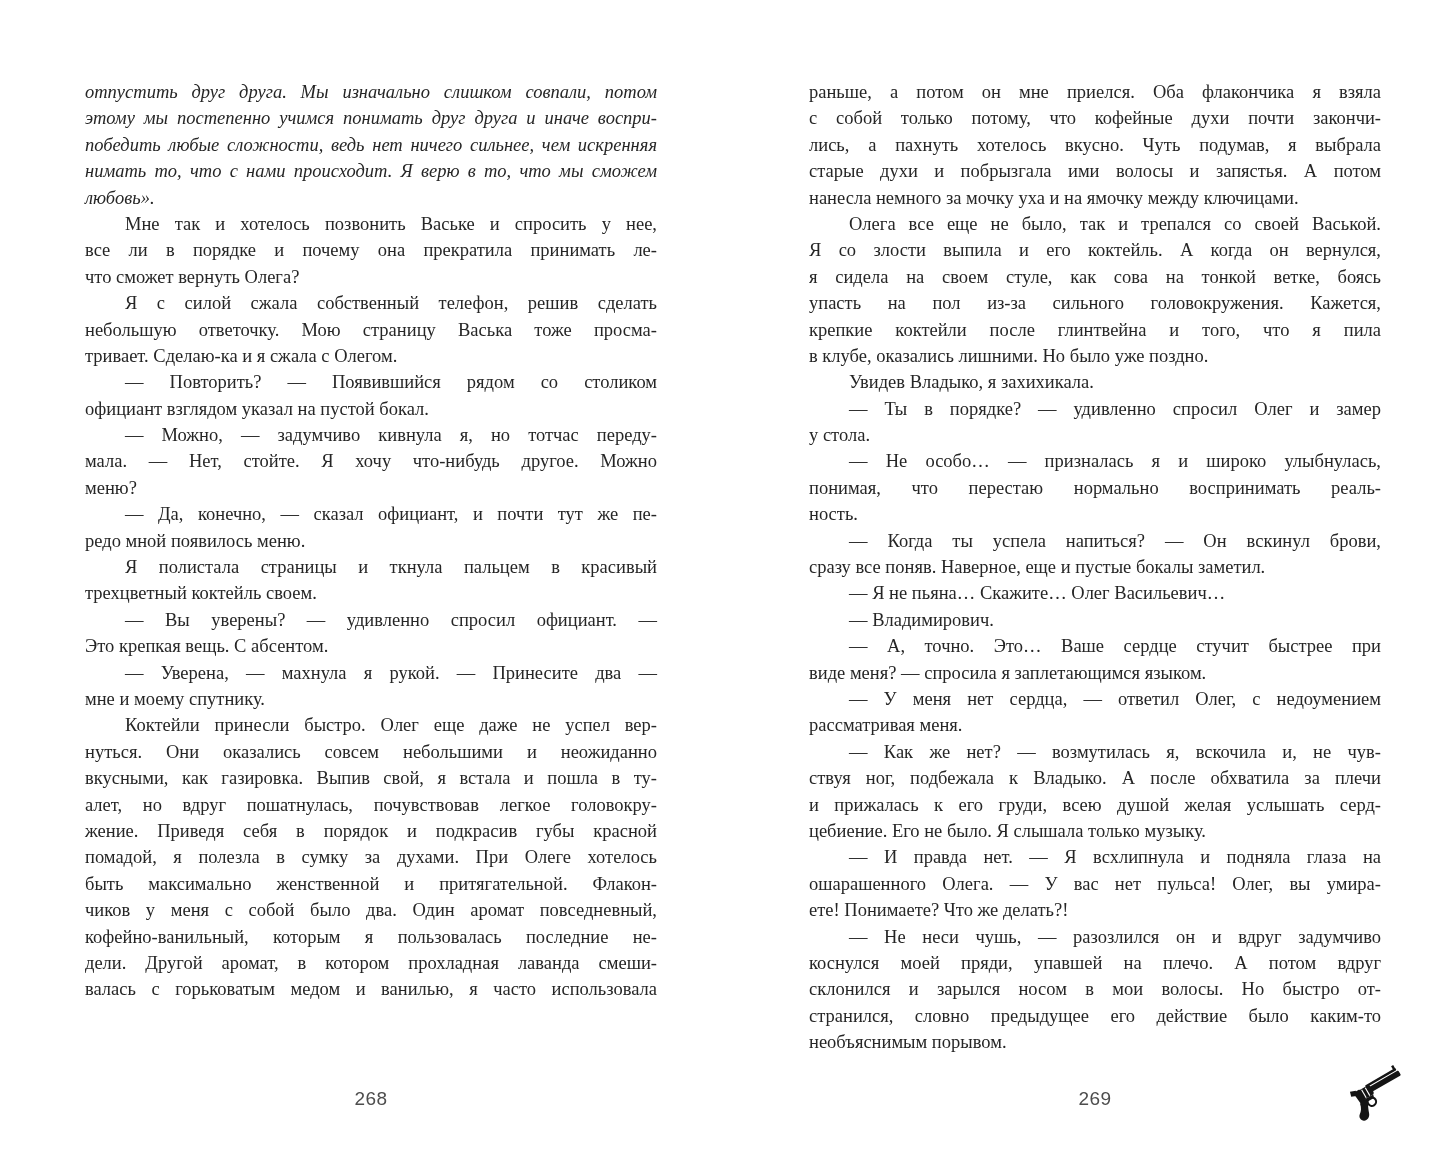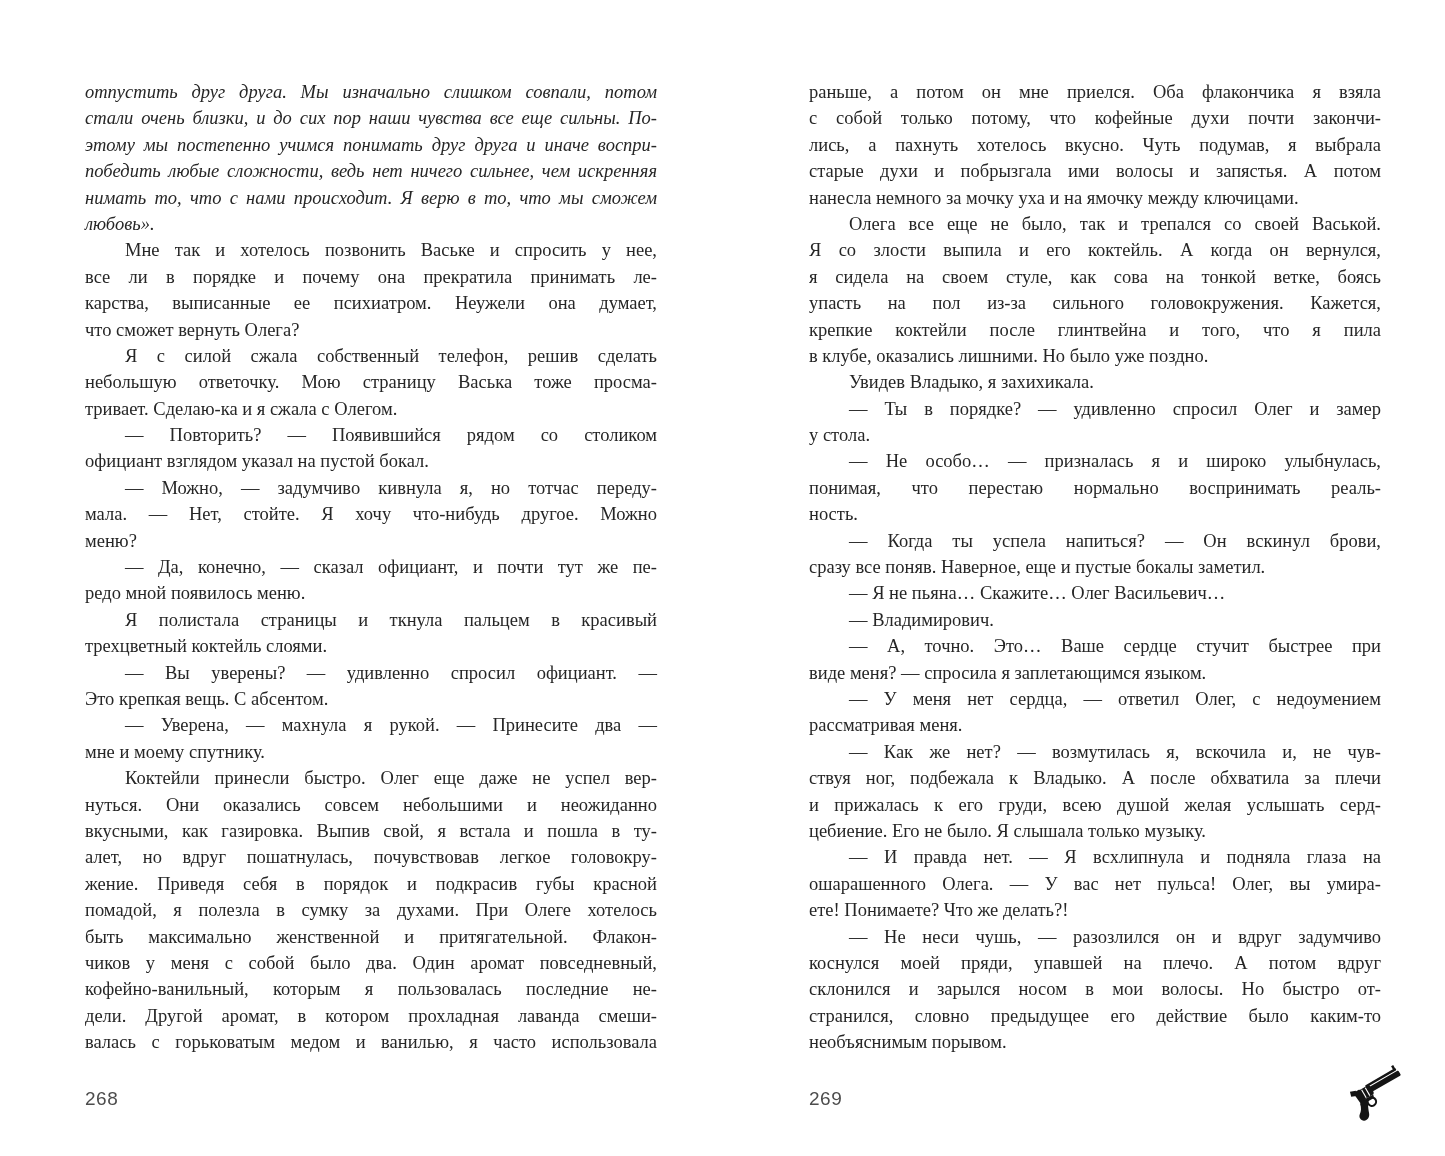--- a/index.html
+++ b/index.html
@@ -18,48 +18,46 @@
     font-size:18.5px;line-height:26.4px;height:26.4px;
     white-space:normal;text-align:left;
   }
   .line.just{
     text-align:justify;
     text-align-last:justify;
     text-justify:inter-word;
   }
   .line.indent{text-indent:40px;}
   .pagenum{
-    position:absolute;top:1088px;width:572px;
+    position:absolute;top:1088px;width:572px;text-align:center;
     font-family:"Liberation Sans", sans-serif;
     font-size:19px;color:#4d4d4d;letter-spacing:0.5px;
   }
   #pn-left{left:85px;}
   #pn-right{left:809px;}
   .revolver{position:absolute;left:1336px;top:1056px;width:84px;height:72px;}
   .revolver svg{width:100%;height:100%;display:block;}
 </style>
 </head>
 <body>
 
 <div>
 
   <div class="page-col" id="left-col">
     <div id="left-text">
         <div class="para italic">
           <div class="line just">отпустить друг друга. Мы изначально слишком совпали, потом</div>
-          <div class="line just">стали очень близки, и до сих пор наши чувства все еще сильны. По-</div>
           <div class="line just">этому мы постепенно учимся понимать друг друга и иначе воспри-</div>
           <div class="line just">победить любые сложности, ведь нет ничего сильнее, чем искренняя</div>
           <div class="line just">нимать то, что с нами происходит. Я верю в то, что мы сможем</div>
           <div class="line">любовь».</div>
         </div>
         <div class="para">
           <div class="line just indent">Мне так и хотелось позвонить Ваське и спросить у нее,</div>
           <div class="line just">все ли в порядке и почему она прекратила принимать ле-</div>
-          <div class="line just">карства, выписанные ее психиатром. Неужели она думает,</div>
           <div class="line">что сможет вернуть Олега?</div>
         </div>
         <div class="para">
           <div class="line just indent">Я с силой сжала собственный телефон, решив сделать</div>
           <div class="line just">небольшую ответочку. Мою страницу Васька тоже просма-</div>
           <div class="line">тривает. Сделаю-ка и я сжала с Олегом.</div>
         </div>
         <div class="para">
           <div class="line just indent">— Повторить? — Появившийся рядом со столиком</div>
           <div class="line">официант взглядом указал на пустой бокал.</div>
@@ -68,21 +66,21 @@
           <div class="line just indent">— Можно, — задумчиво кивнула я, но тотчас переду-</div>
           <div class="line just">мала. — Нет, стойте. Я хочу что-нибудь другое. Можно</div>
           <div class="line">меню?</div>
         </div>
         <div class="para">
           <div class="line just indent">— Да, конечно, — сказал официант, и почти тут же пе-</div>
           <div class="line">редо мной появилось меню.</div>
         </div>
         <div class="para">
           <div class="line just indent">Я полистала страницы и ткнула пальцем в красивый</div>
-          <div class="line">трехцветный коктейль слоями.</div>
+          <div class="line">трехцветный коктейль своем.</div>
         </div>
         <div class="para">
           <div class="line just indent">— Вы уверены? — удивленно спросил официант. —</div>
           <div class="line">Это крепкая вещь. С абсентом.</div>
         </div>
         <div class="para">
           <div class="line just indent">— Уверена, — махнула я рукой. — Принесите два —</div>
           <div class="line">мне и моему спутнику.</div>
         </div>
         <div class="para">

